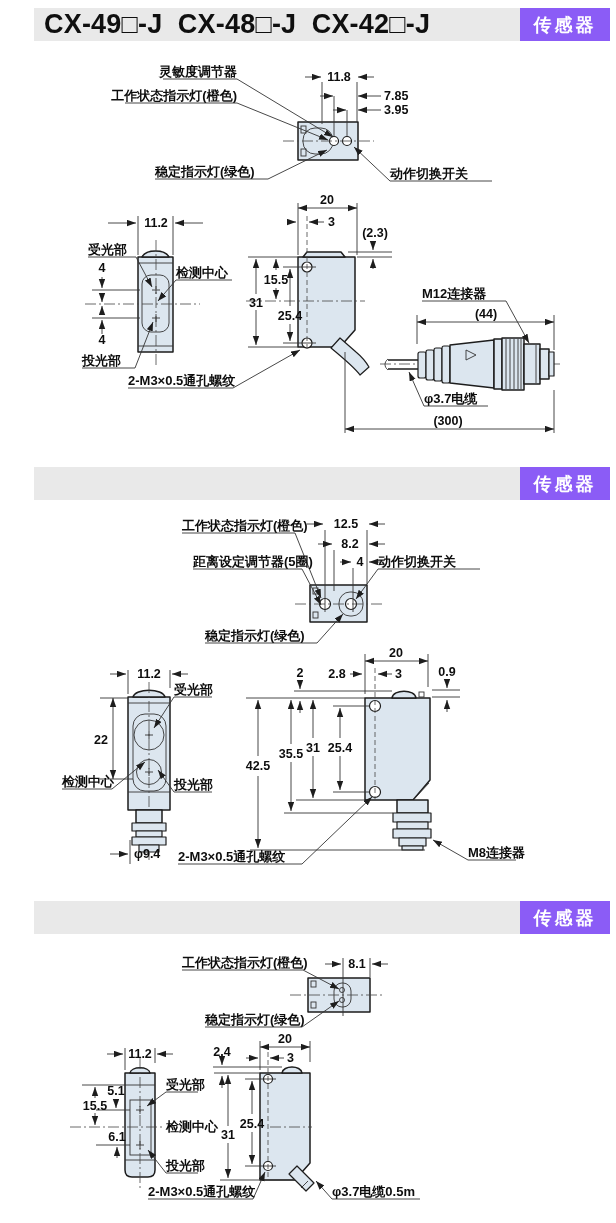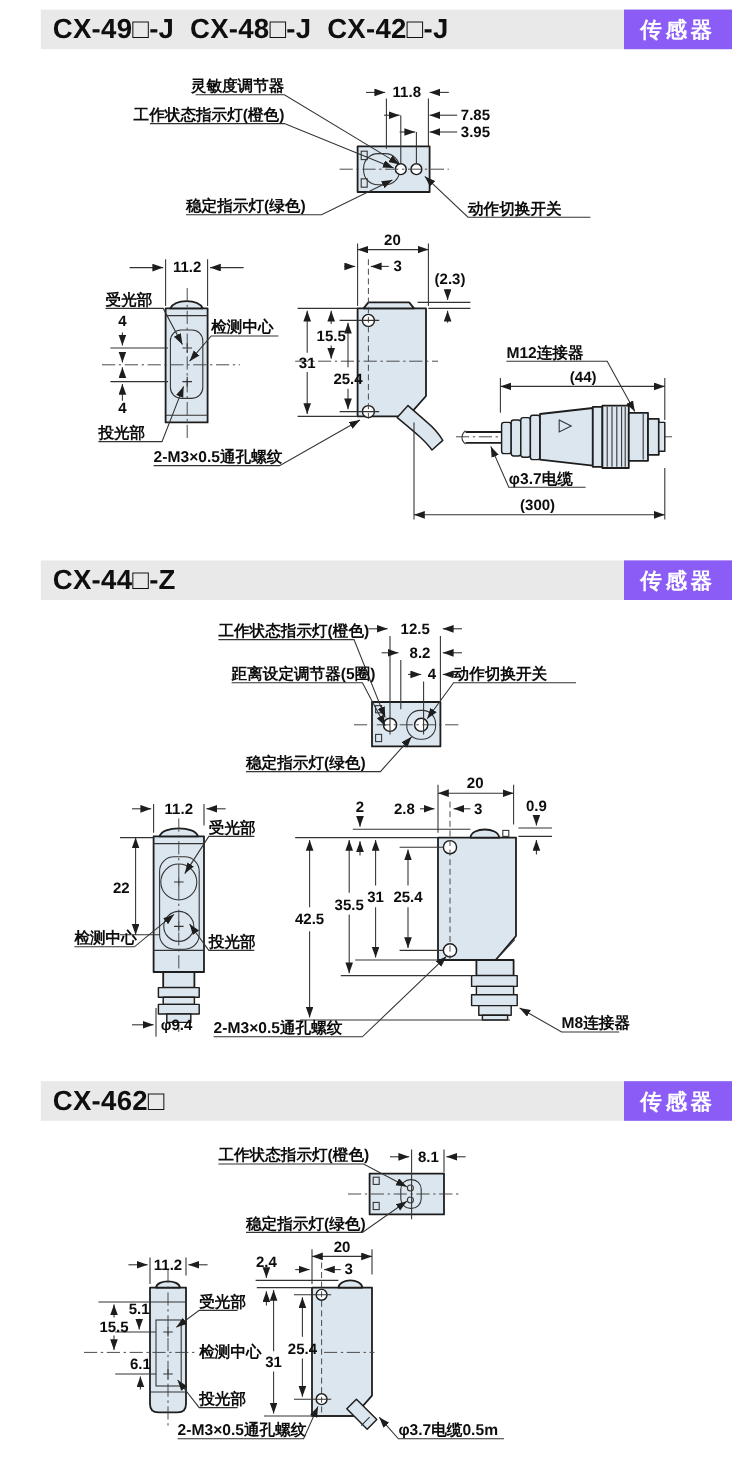--- a/index.html
+++ b/index.html
@@ -2,21 +2,21 @@
 <html><head>
 <meta charset="utf-8">
 <style>
   html,body{margin:0;padding:0;}
   body{width:616px;height:1223px;position:relative;background:#ffffff;
        font-family:"Liberation Sans",sans-serif;overflow:hidden;}
   .stage{position:absolute;inset:0;}
   svg.draw{position:absolute;top:0;left:0;}
   .hdr{position:absolute;left:34px;width:576px;height:33px;background:#e9e9e9;}
   .hdr .t{position:absolute;left:10px;top:0;height:33px;line-height:33px;
-          font-size:23px;font-weight:700;color:#0f0f0f;letter-spacing:0.2px;white-space:pre;}
+          font-size:27px;font-weight:700;color:#0f0f0f;letter-spacing:0.2px;white-space:pre;}
   .hdr .b{position:absolute;right:0;top:0;width:90px;height:33px;background:#8b5cf6;
           color:#fff;font-size:18px;font-weight:700;letter-spacing:3px;
           display:flex;align-items:center;justify-content:center;}
   
   .e{fill:none;stroke:#1d1d1d;stroke-width:1.5;stroke-linejoin:round;}
   .f{fill:#dce6ef;stroke:#1d1d1d;stroke-width:1.5;stroke-linejoin:round;}
   .f2{fill:#dce6ef;stroke:#1d1d1d;stroke-width:1.2;stroke-linejoin:round;}
   .t{fill:none;stroke:#333;stroke-width:0.9;}
   .cl{fill:none;stroke:#444;stroke-width:0.8;stroke-dasharray:11 3 2 3;}
   .dsh{fill:none;stroke:#444;stroke-width:0.8;stroke-dasharray:5 3;}
@@ -365,21 +365,19 @@
       <text class="lbl" x="332" y="1196">φ3.7电缆0.5m</text>
       <path class="t arr" d="M420,1199 H332 L316,1181"></path>
     </g>
   </svg>
 
   <div class="hdr" style="top:8px">
     <div class="t">CX-49□-J  CX-48□-J  CX-42□-J</div>
     <div class="b">传感器</div>
   </div>
   <div class="hdr" style="top:467px">
-    <div class="t">CX-44□-Z</div>
     <div class="b">传感器</div>
   </div>
   <div class="hdr" style="top:901px">
-    <div class="t">CX-462□</div>
     <div class="b">传感器</div>
   </div>
 
 </div>
 
 </body></html>

